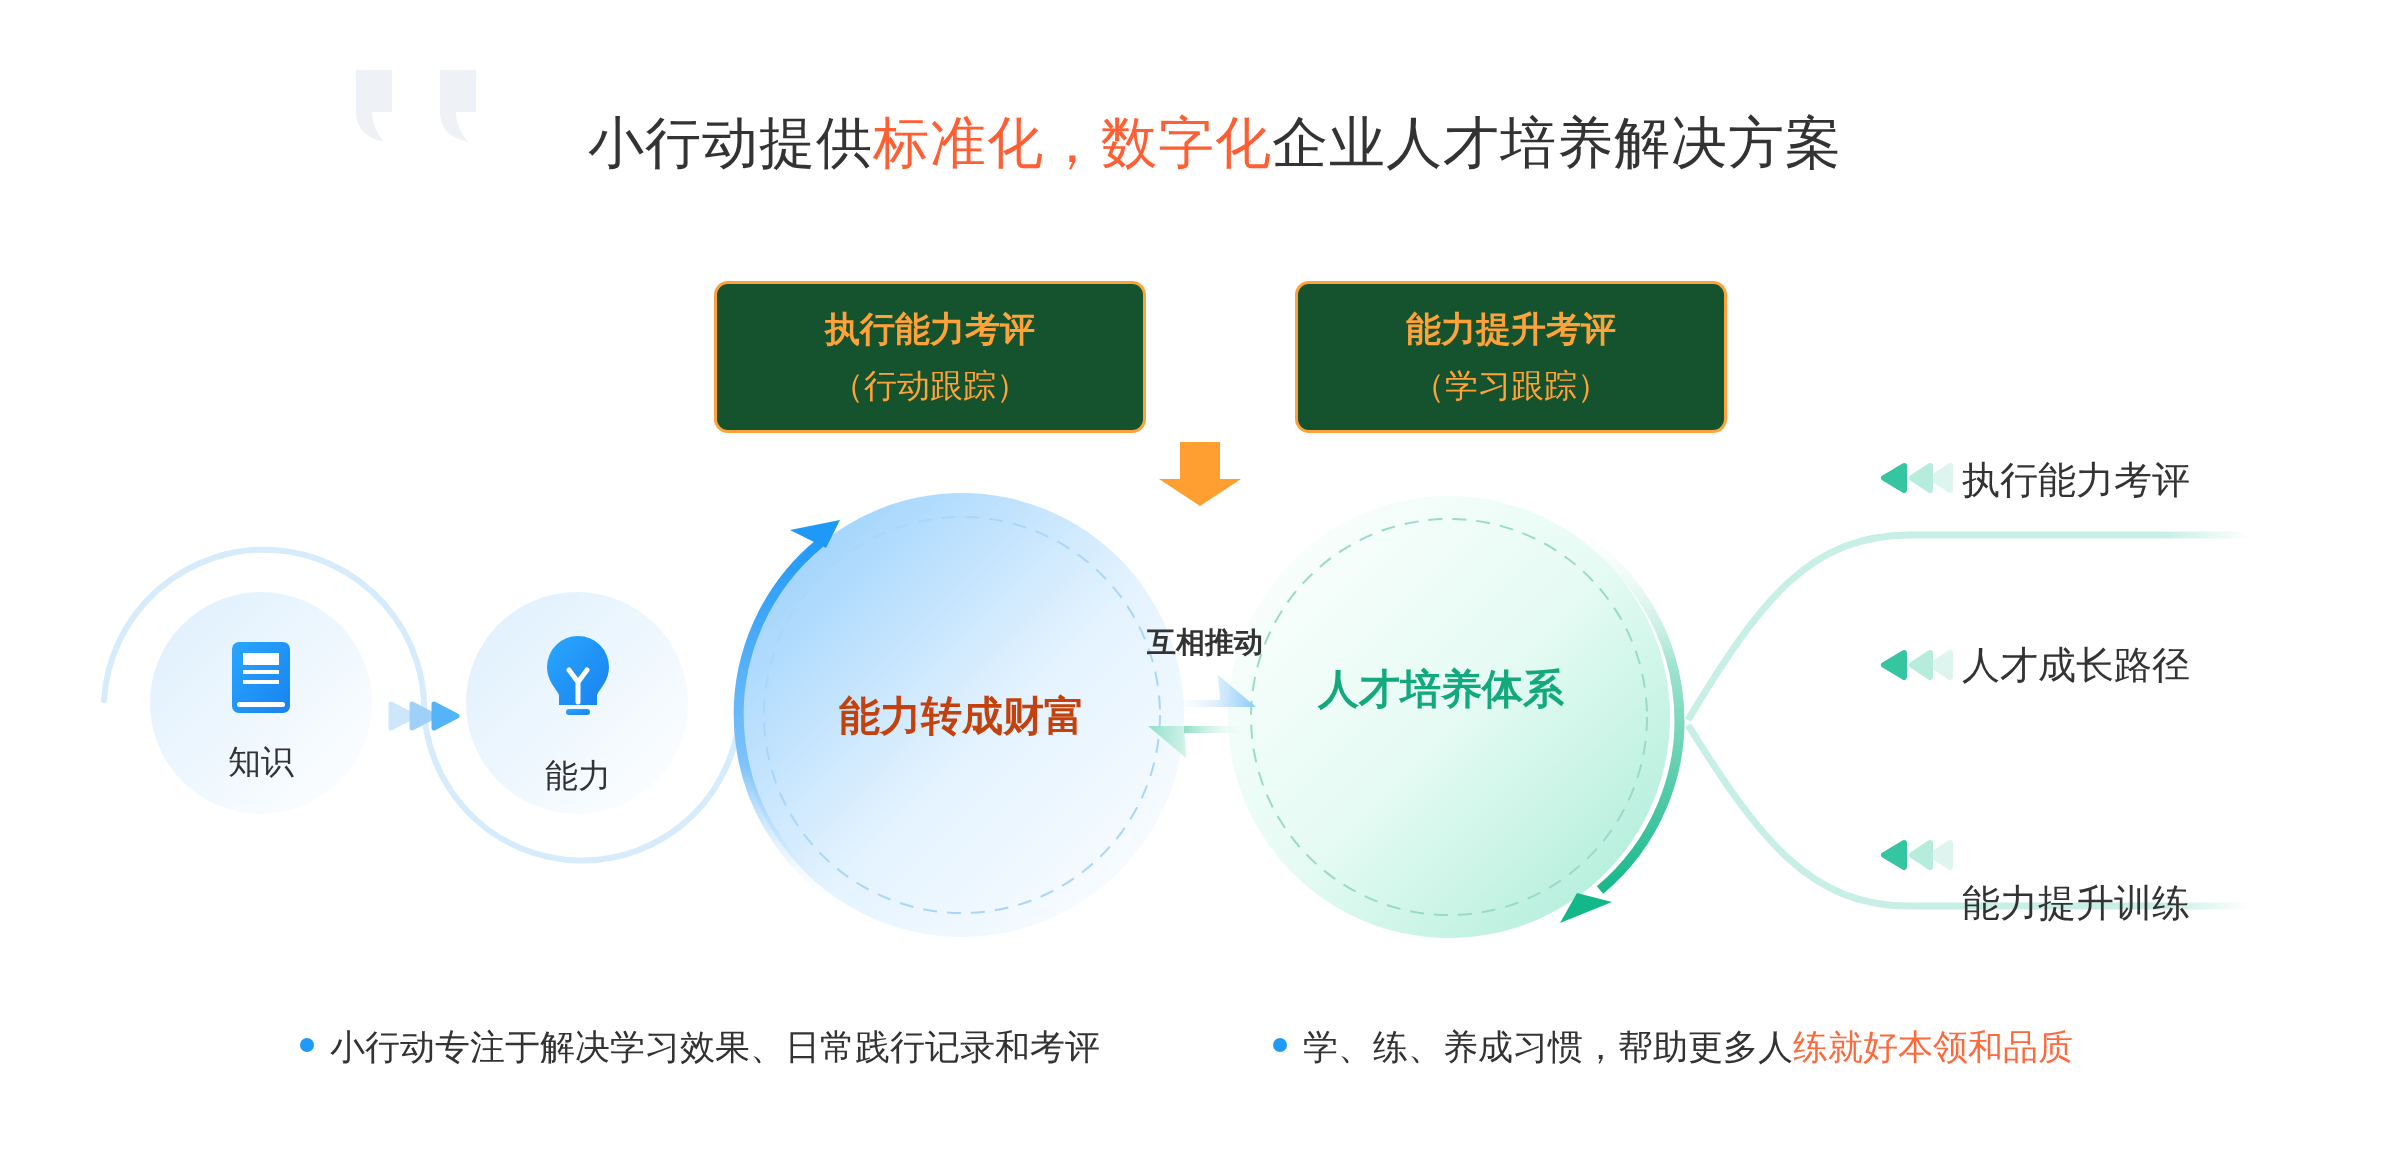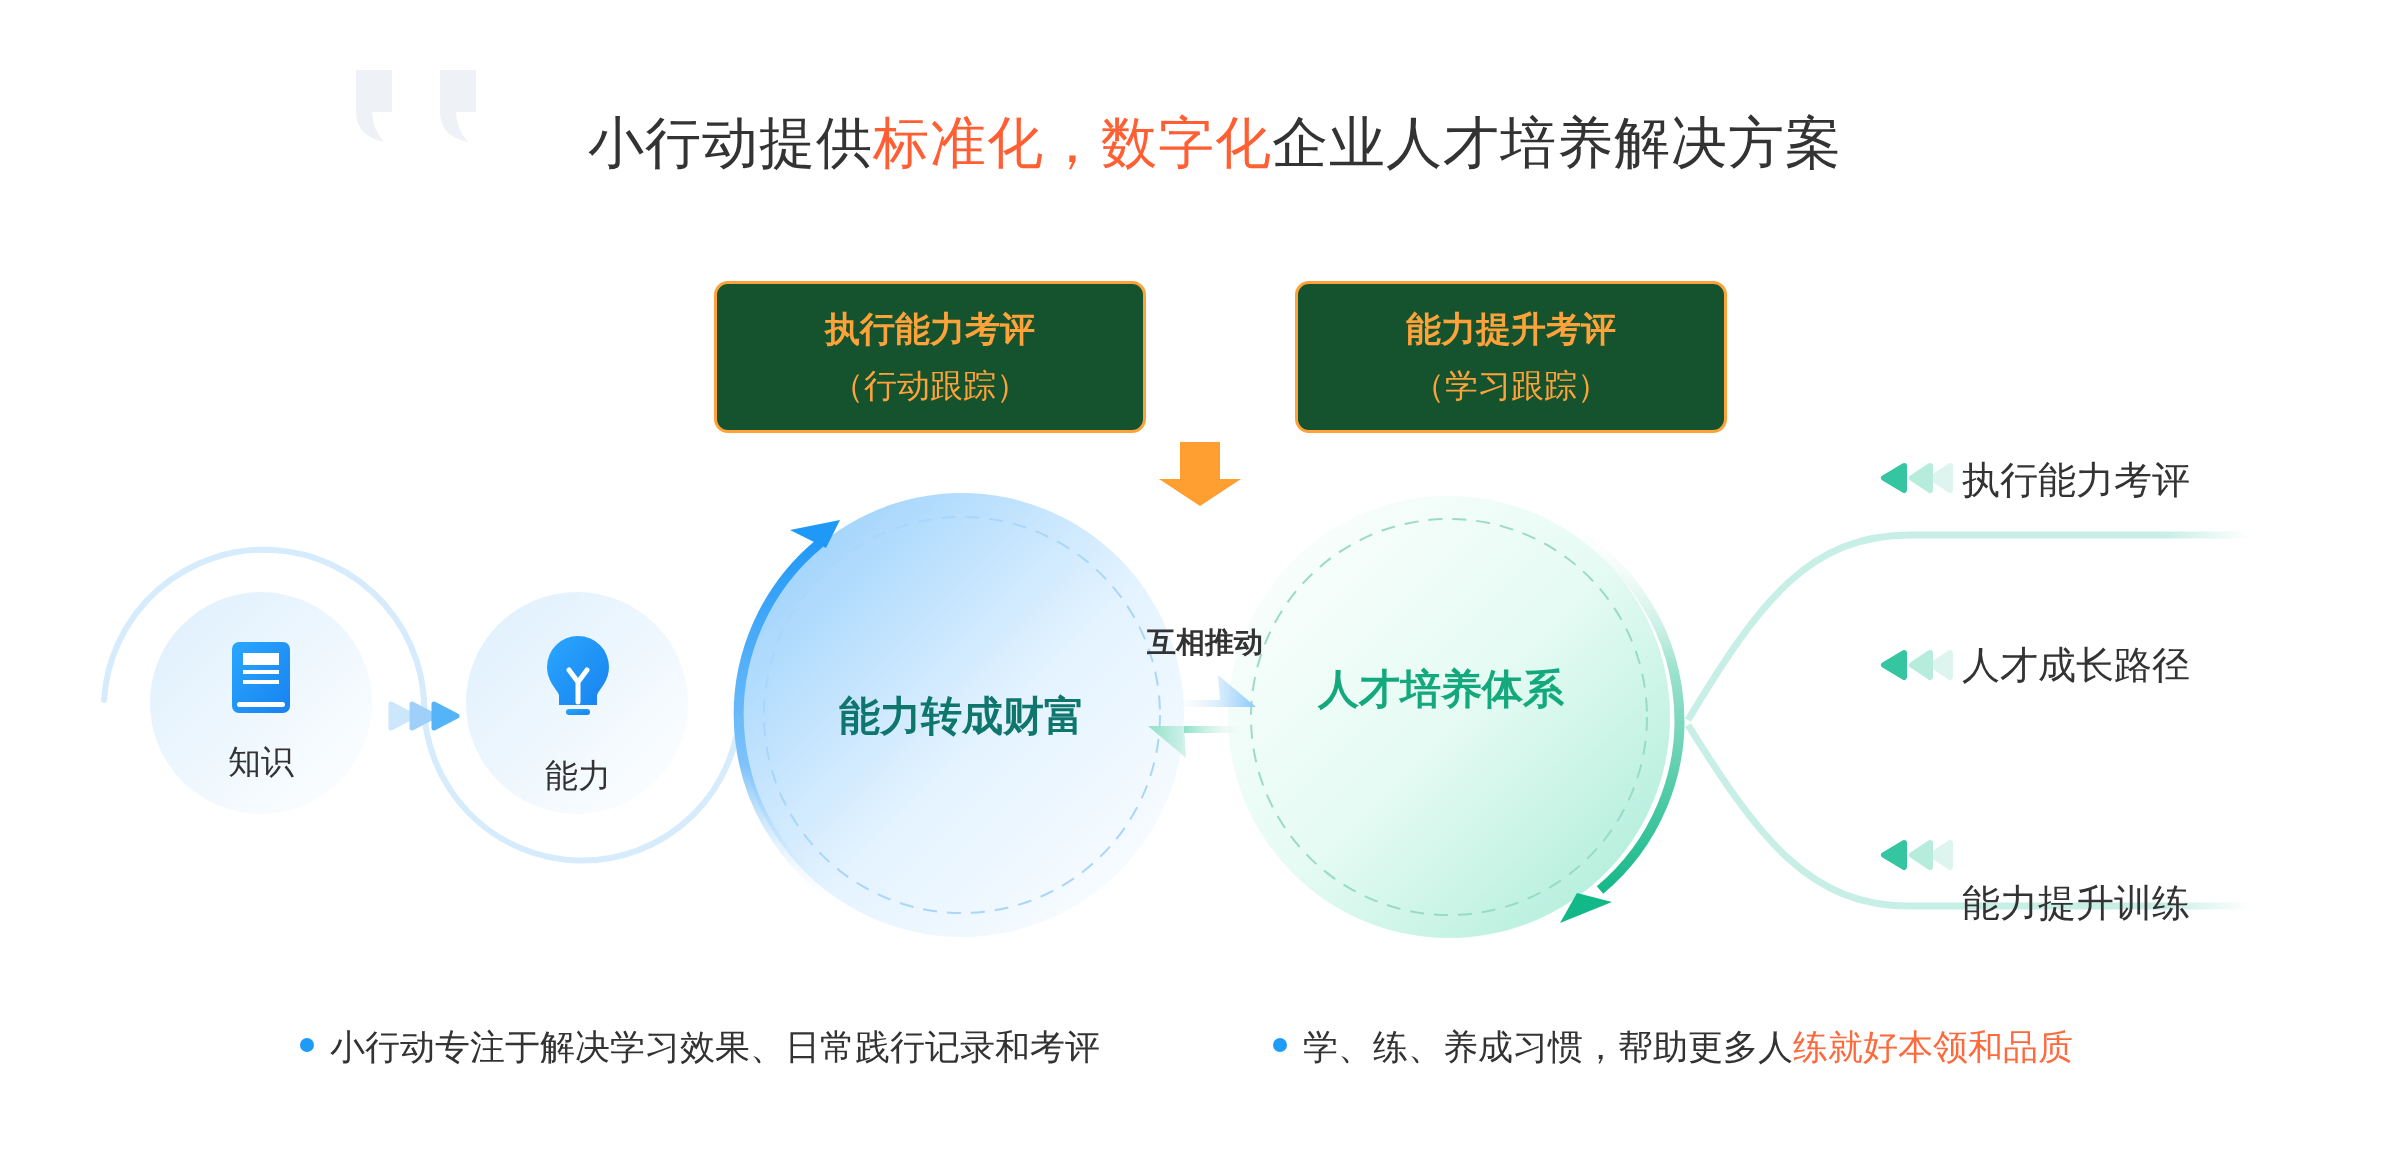--- a/index.html
+++ b/index.html
@@ -9,21 +9,21 @@
            font-size: 56px; line-height: 70px; color: #333333; letter-spacing: 1px; padding-left: 30px; box-sizing: border-box; }
   .title .hl { color: #FF5F33; }
   .box { position: absolute; top: 281px; width: 432px; height: 152px; box-sizing: border-box;
          border: 3px solid #FFA23A; border-radius: 14px; background: #14532d;
          text-align: center; color: #FFA23A; }
   .box .head { margin-top: 22px; font-size: 35px; font-weight: bold; line-height: 46px; }
   .box .sub { margin-top: 12px; font-size: 33px; line-height: 44px; }
   .small-label { position: absolute; width: 120px; text-align: center; font-size: 33px;
                  color: #333333; line-height: 40px; }
   .center-label-blue { position: absolute; left: 762px; top: 690px; width: 400px; text-align: center;
-                       font-size: 41px; font-weight: bold; color: #0f766e; line-height: 52px; }
+                       font-size: 41px; font-weight: bold; color: #c2410c; line-height: 52px; }
   .center-label-green { position: absolute; left: 1241px; top: 660px; width: 400px; text-align: center;
                         font-size: 41px; font-weight: bold; color: #14A97D; line-height: 58px; }
   .mutual { position: absolute; left: 1130px; top: 622px; width: 150px; text-align: center;
             font-size: 29px; font-weight: bold; color: #333333; line-height: 40px; }
   .right-label { position: absolute; left: 1962px; font-size: 38px; color: #333333; line-height: 44px; white-space: nowrap; }
   .bullet { position: absolute; top: 1024px; font-size: 35px; color: #333333; line-height: 46px; white-space: nowrap; }
   .bullet .dot { display: inline-block; width: 14px; height: 14px; border-radius: 50%; background: #1E9BF7;
                  vertical-align: middle; margin-right: 16px; position: relative; top: -4px; }
   .bullet .hl { color: #FF6A3D; }
   svg.bg { position: absolute; left: 0; top: 0; }

